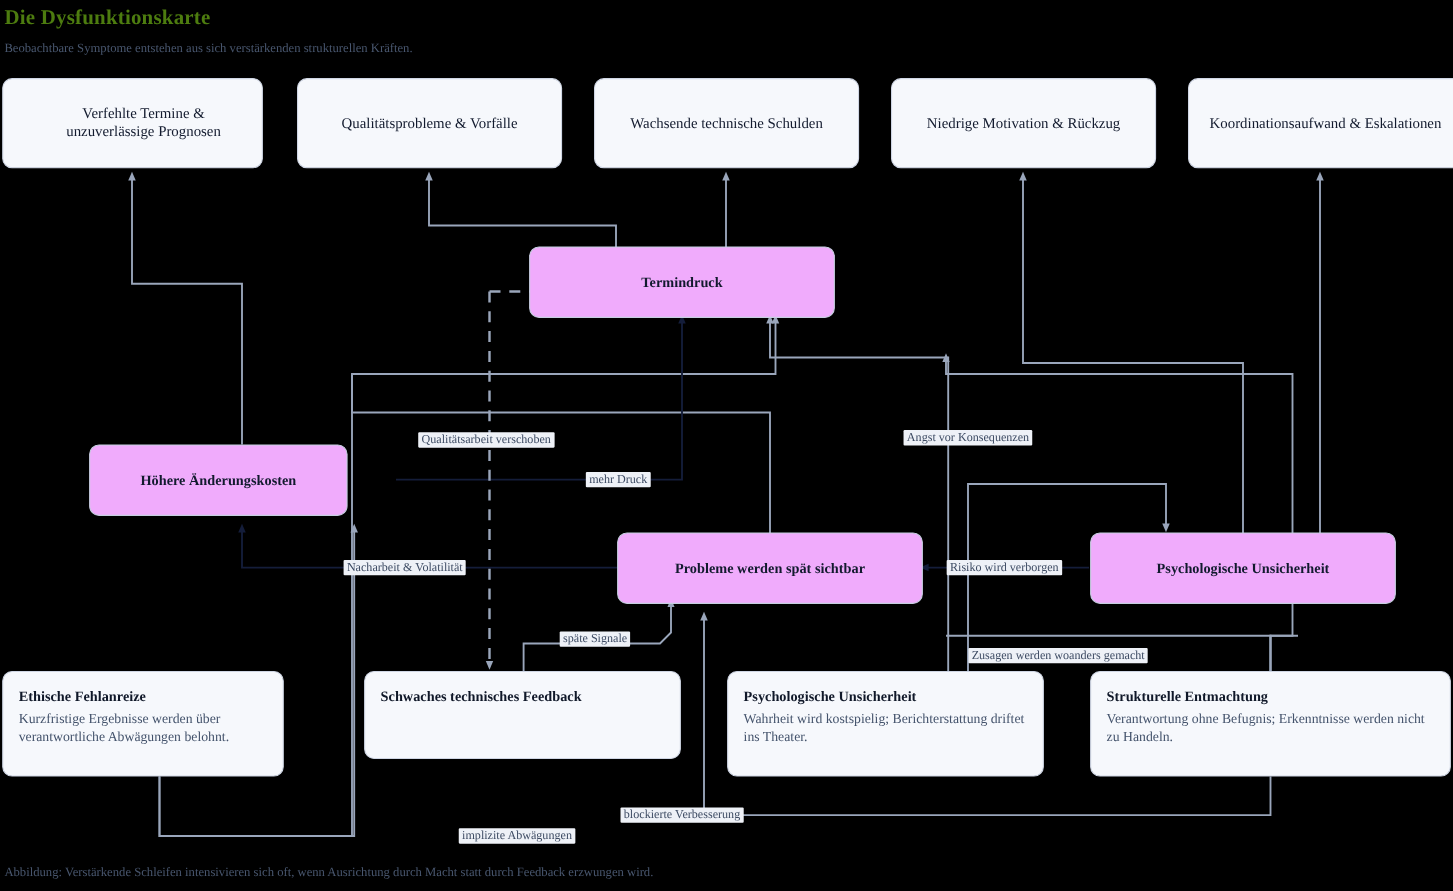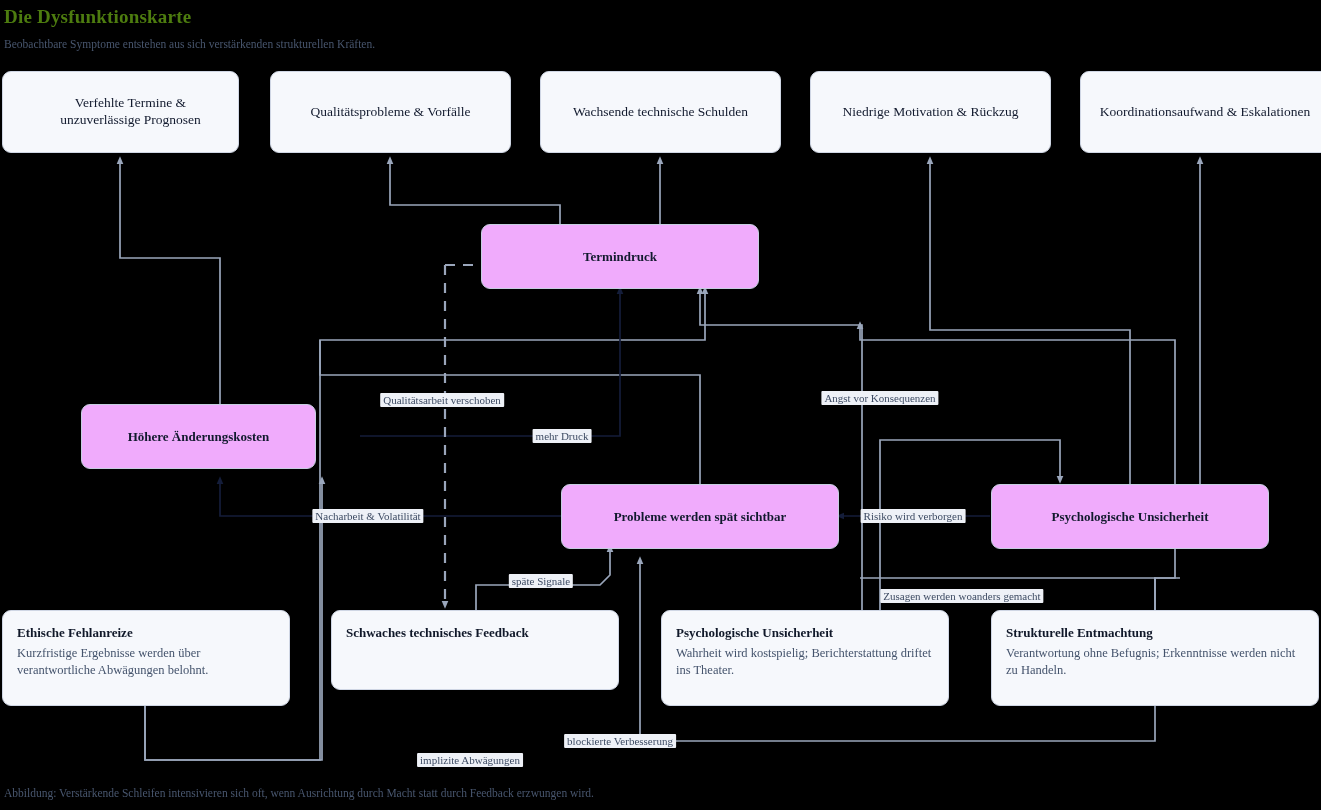--- a/index.html
+++ b/index.html
@@ -117,21 +117,21 @@
   <div class="node core" style="left:81px;top:404px;width:235px;height:65px;">
     <span>Höhere Änderungskosten</span>
   </div>
   <div class="node core" style="left:561px;top:484px;width:278px;height:65px;">
     <span>Probleme werden spät sichtbar</span>
   </div>
   <div class="node core" style="left:991px;top:484px;width:278px;height:65px;">
     <span>Psychologische Unsicherheit</span>
   </div>
 
-  <div class="node root" style="left:2px;top:610px;width:288px;height:96px;">
+  <div class="node root" style="left:2px;top:610px;width:256px;height:96px;">
     <div class="rt">Ethische Fehlanreize</div>
     <div class="rd">Kurzfristige Ergebnisse werden über verantwortliche Abwägungen belohnt.</div>
   </div>
   <div class="node root" style="left:331px;top:610px;width:288px;height:80px;">
     <div class="rt">Schwaches technisches Feedback</div>
   </div>
   <div class="node root" style="left:661px;top:610px;width:288px;height:96px;">
     <div class="rt">Psychologische Unsicherheit</div>
     <div class="rd">Wahrheit wird kostspielig; Berichterstattung driftet ins Theater.</div>
   </div>

